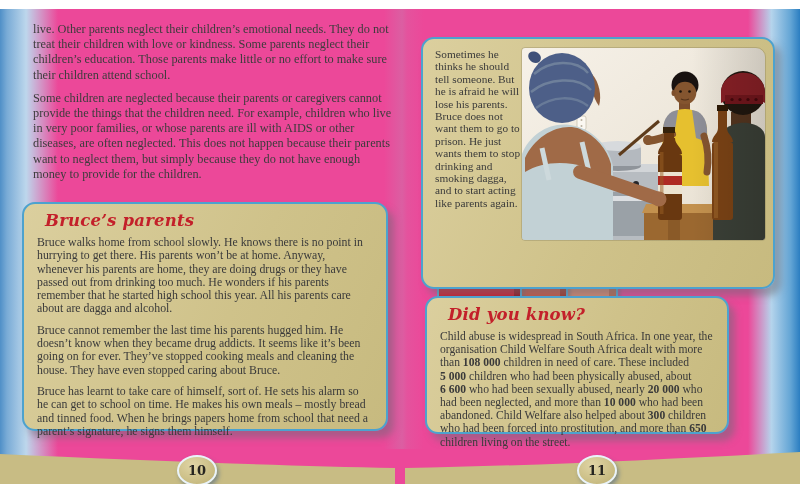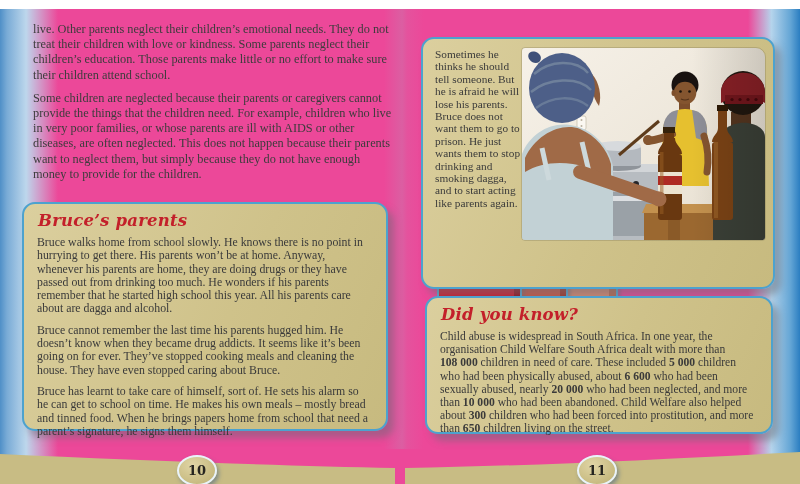--- a/index.html
+++ b/index.html
@@ -25,22 +25,22 @@
     background:linear-gradient(90deg,#d5182b 0,#d5182b 93%,#9c0f1b 93%);}
   .back-tab-1{left:437px;top:266px;width:131px;height:23px;
     background:linear-gradient(90deg,#d25642 0,#d25642 95%,#a93526 95%);}
   .back-tab-2{left:437px;top:268px;width:181px;height:21px;
     background:linear-gradient(90deg,#df8b70 0,#df8b70 96%,#bf6a50 96%);}
   .kbox{position:absolute;box-sizing:border-box;border:2px solid #4da2ce;border-radius:13px;z-index:3;
     background:linear-gradient(115deg,#dbcf9e 0%,#cfc28a 55%,#c7ba7f 100%);
     box-shadow:6px 7px 7px rgba(105,110,120,.5);}
   .case-box{left:22px;top:193px;width:366px;height:229px;padding:5px 14px 4px 13px;}
   .story-box{left:421px;top:28px;width:354px;height:252px;}
-  .fact-box{left:425px;top:287px;width:348px;height:138px;padding:5px 13px 4px 13px;}
-  .red-title{margin:2px 0 6px 1px;font-family:"DejaVu Serif",serif;font-style:italic;font-weight:bold;
+  .fact-box{left:425px;top:287px;width:304px;height:138px;padding:5px 13px 4px 13px;}
+  .red-title{margin:2px 0 6px 8px;font-family:"DejaVu Serif",serif;font-style:italic;font-weight:bold;
     font-size:16.5px;letter-spacing:.2px;color:#c3202a;}
   .boxp{margin:0 0 8px 0;font-family:"Liberation Serif",serif;font-size:11.8px;line-height:13.3px;color:#3a3a3a;}
   .fact-box .boxp{font-size:11.6px;line-height:13.2px;}
   .story-text{position:absolute;left:12px;top:9px;width:89px;margin:0;
     font-family:"Liberation Serif",serif;font-size:11.3px;line-height:12.4px;color:#3a3a3a;}
   .photo{position:absolute;left:99px;top:9px;width:243px;height:192px;overflow:hidden;
     border-radius:3px 9px 3px 3px;outline:1px solid rgba(0,0,0,.12);}
   .photo svg{display:block;width:100%;height:100%;}
   .oval{position:absolute;width:40px;height:31px;border-radius:50%;z-index:4;
     background:radial-gradient(ellipse at 38% 30%,#e0d5a6,#c6b97e 75%,#b8ab70);

